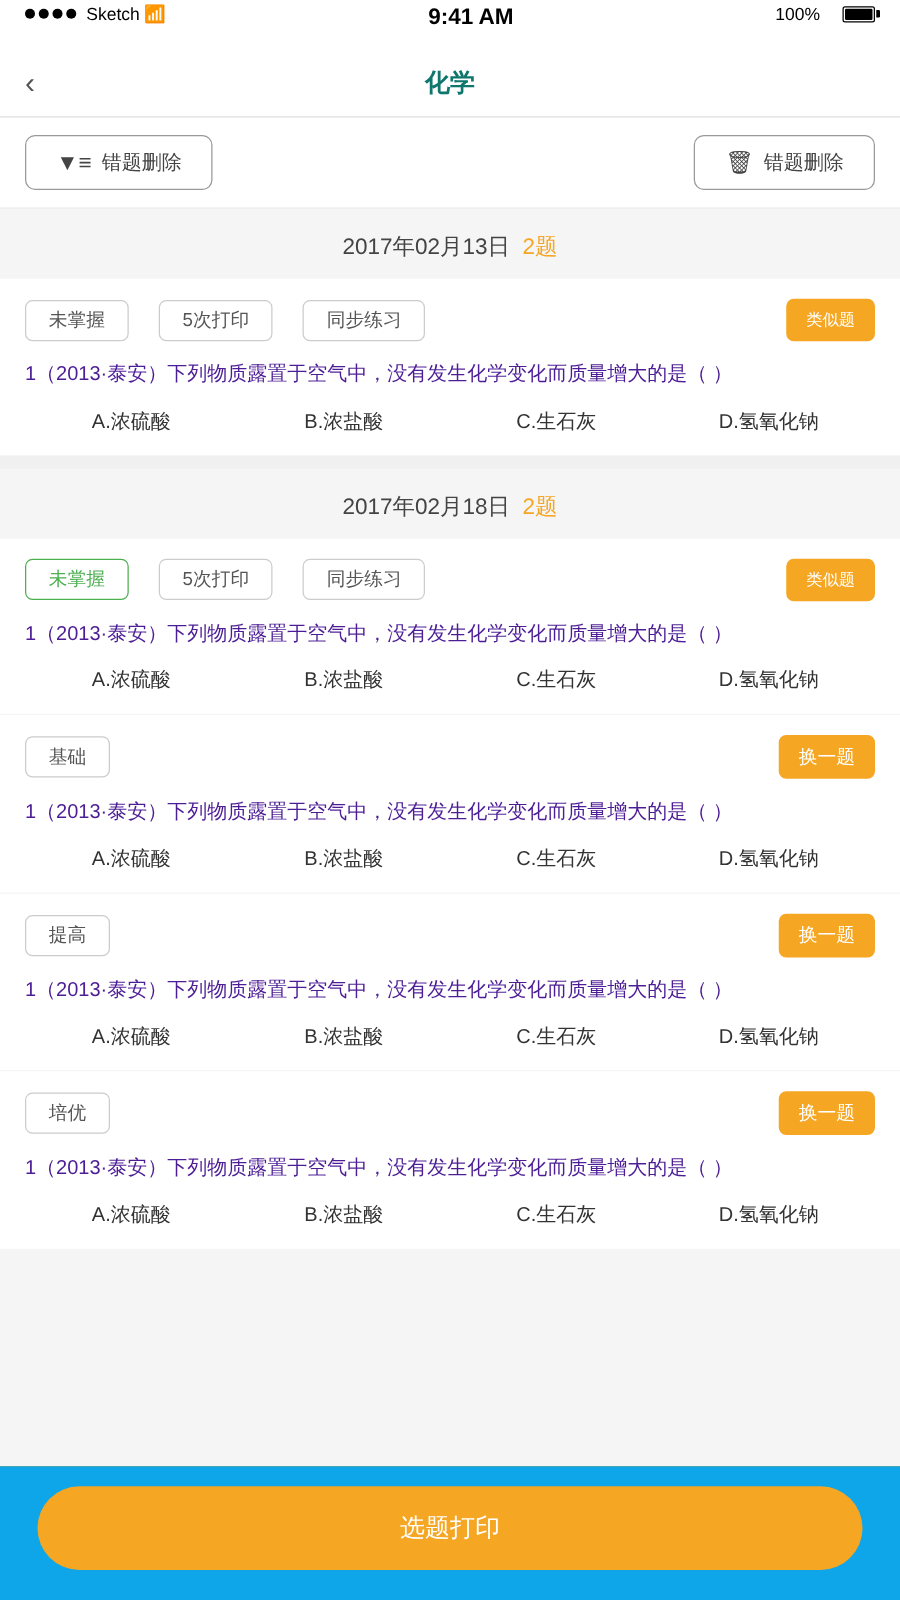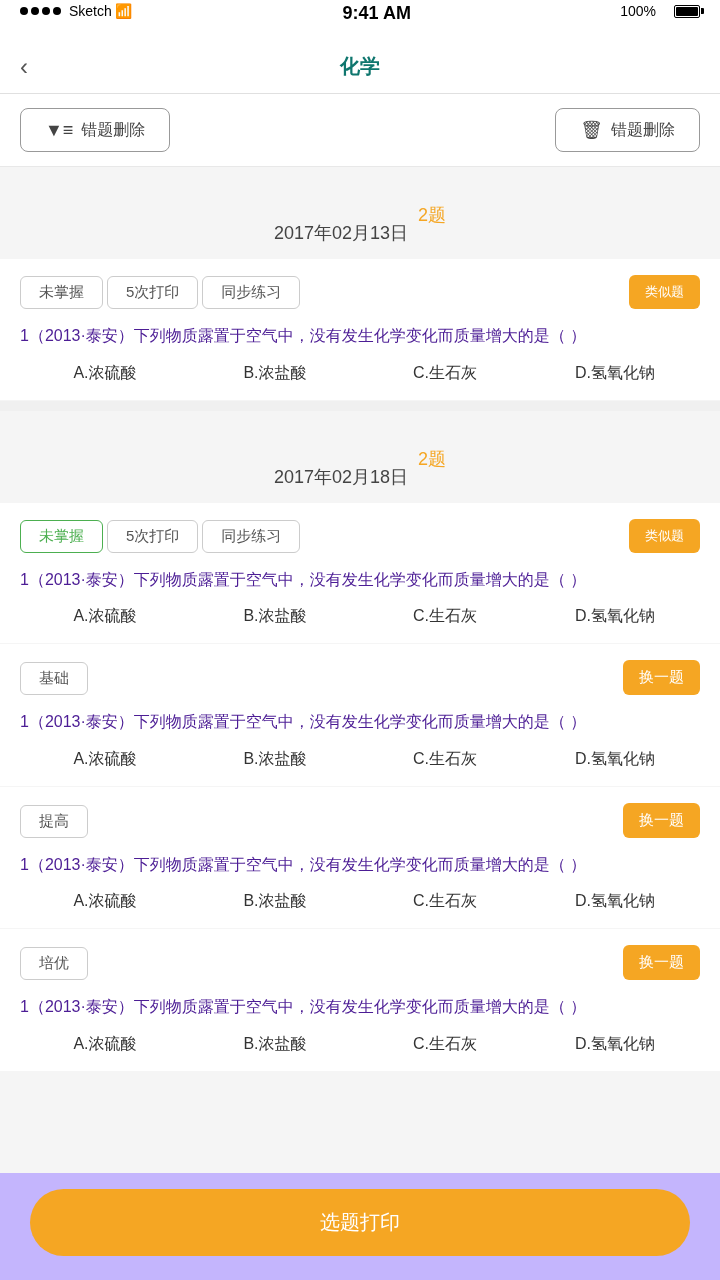--- a/index.html
+++ b/index.html
@@ -93,40 +93,39 @@
       text-align: center;
       padding: 18px 0 14px;
       display: flex;
       align-items: center;
       justify-content: center;
       gap: 10px;
     }
     .date-text {
       font-size: 18px;
       color: #444;
-      margin-top: 36px;
     }
     .date-count {
       font-size: 18px;
       color: #f5a623;
       font-weight: 500;
     }
 
     
     .question-card {
       background: #fff;
       margin-bottom: 1px;
       padding: 16px 20px;
     }
 
     
     .tag-row {
       display: flex;
-      align-items: flex-end;
-      gap: 4px;
+      align-items: center;
+      gap: 24px;
       margin-bottom: 14px;
     }
     .tag-btn {
       border: 1.5px solid #ccc;
       border-radius: 6px;
       padding: 6px 18px;
       font-size: 15px;
       color: #555;
       background: #fff;
       cursor: pointer;
@@ -179,21 +178,21 @@
       height: 10px;
       background: #f0f0f0;
     }
 
     
     .bottom-bar {
       position: fixed;
       bottom: 0;
       left: 0;
       width: 720px;
-      background: #c4b5fd;
+      background: #0ea5e9;
       padding: 16px 30px 24px;
     }
     .print-btn {
       width: 100%;
       background: #f5a623;
       color: #fff;
       border: none;
       border-radius: 40px;
       padding: 20px;
       font-size: 20px;

